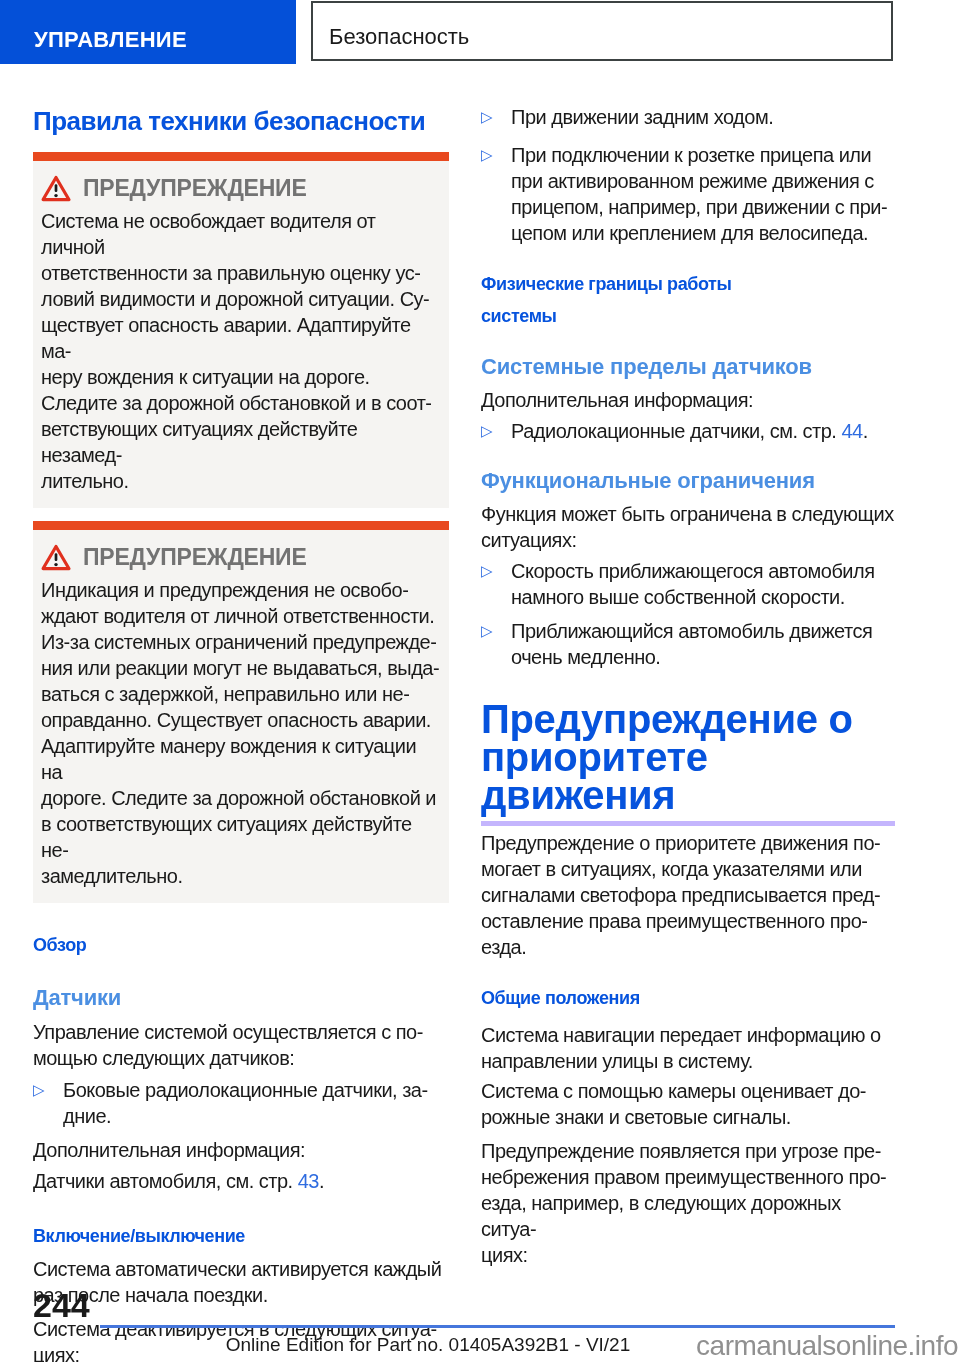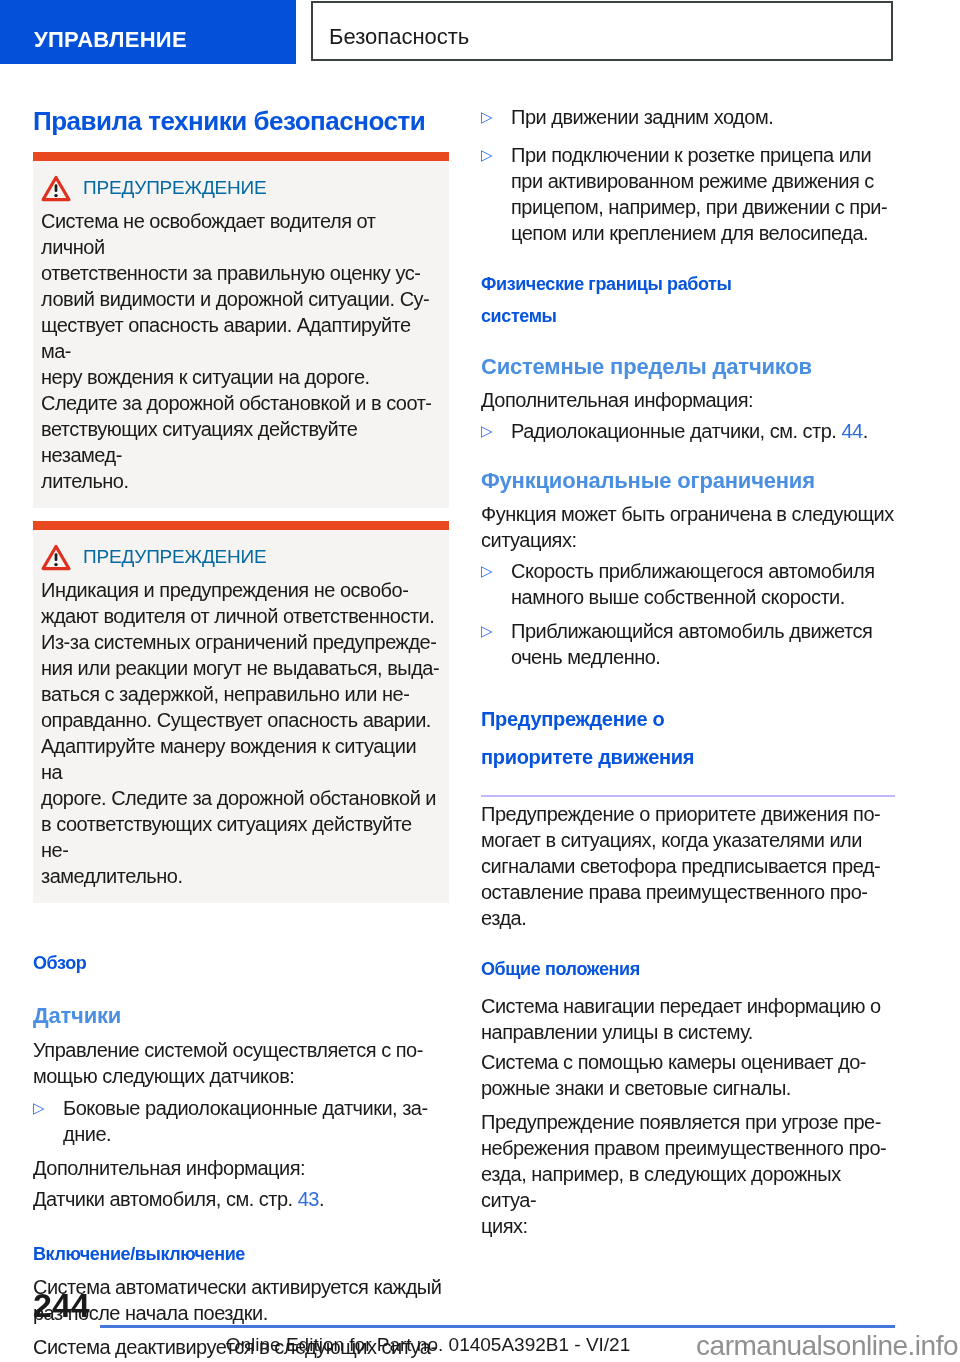--- a/index.html
+++ b/index.html
@@ -16,34 +16,34 @@
   .section-box span{color:#1a1a1a;font-size:22px;}
 
   
   .col{position:absolute;top:64px;display:flex;flex-direction:column;align-items:stretch;}
   .col.left{left:33px;width:416px;}
   .col.right{left:481px;width:414px;}
 
   h1,h2,h3,p,ul,li{margin:0;padding:0;}
   .h-section{color:#0653dd;font-weight:bold;font-size:26px;line-height:34px;
              letter-spacing:-0.5px;white-space:nowrap;}
-  .h-chapter{color:#0653dd;font-weight:bold;font-size:20px;line-height:38px;
+  .h-chapter{color:#0653dd;font-weight:bold;font-size:40px;line-height:38px;
              letter-spacing:-0.3px;white-space:pre-line;
-             border-bottom:2px solid #c4b5fd;padding-bottom:19px;}
+             border-bottom:5px solid #c4b5fd;padding-bottom:7px;}
   .h2{color:#0653dd;font-weight:bold;font-size:18px;line-height:32px;letter-spacing:-0.4px;
       white-space:pre-line;}
   .h3{color:#4b8fe2;font-weight:bold;font-size:22px;line-height:26px;letter-spacing:-0.2px;}
   .b{font-size:20px;line-height:26px;letter-spacing:-0.5px;white-space:pre-line;}
   a.pglink{color:#2f6ce0;text-decoration:none;cursor:pointer;}
 
   
   .warning{background:#f5f4f2;border-top:9px solid #e8491f;box-sizing:border-box;
            padding:14px 8px 14px 8px;}
   .warn-head{display:flex;align-items:center;gap:12px;height:26px;}
-  .warn-head .wt{font-weight:normal;font-size:19px;letter-spacing:-0.2px;color:#0369a1;}
+  .warn-head .wt{font-weight:bold;font-size:23px;letter-spacing:-0.2px;color:#737373;}
   .warning .b{margin-top:7px;}
 
   
   ul.blist{list-style:none;}
   ul.blist li{display:flex;}
   .tri{flex:0 0 30px;color:#2f6ce0;font-size:15px;line-height:26px;
        font-family:"DejaVu Sans",sans-serif;}
   li .b{flex:1;}
 
   
@@ -107,21 +107,21 @@
 Из-за системных ограничений предупрежде-
 ния или реакции могут не выдаваться, выда-
 ваться с задержкой, неправильно или не-
 оправданно. Существует опасность аварии.
 Адаптируйте манеру вождения к ситуации на
 дороге. Следите за дорожной обстановкой и
 в соответствующих ситуациях действуйте не-
 замедлительно.</p>
     </section>
 
-    <h2 class="h2" style="margin-top:44px">Обзор</h2>
+    <h2 class="h2" style="margin-top:26px">Обзор</h2>
     <h3 class="h3" style="margin-top:24px">Датчики</h3>
     <p class="b" style="margin-top:8px">Управление системой осуществляется с по-
 мощью следующих датчиков:</p>
 
     <ul class="blist" style="margin-top:6px">
       <li>
         <span class="tri">▷</span>
         <span class="b">Боковые радиолокационные датчики, за-
 дние.</span>
       </li>

